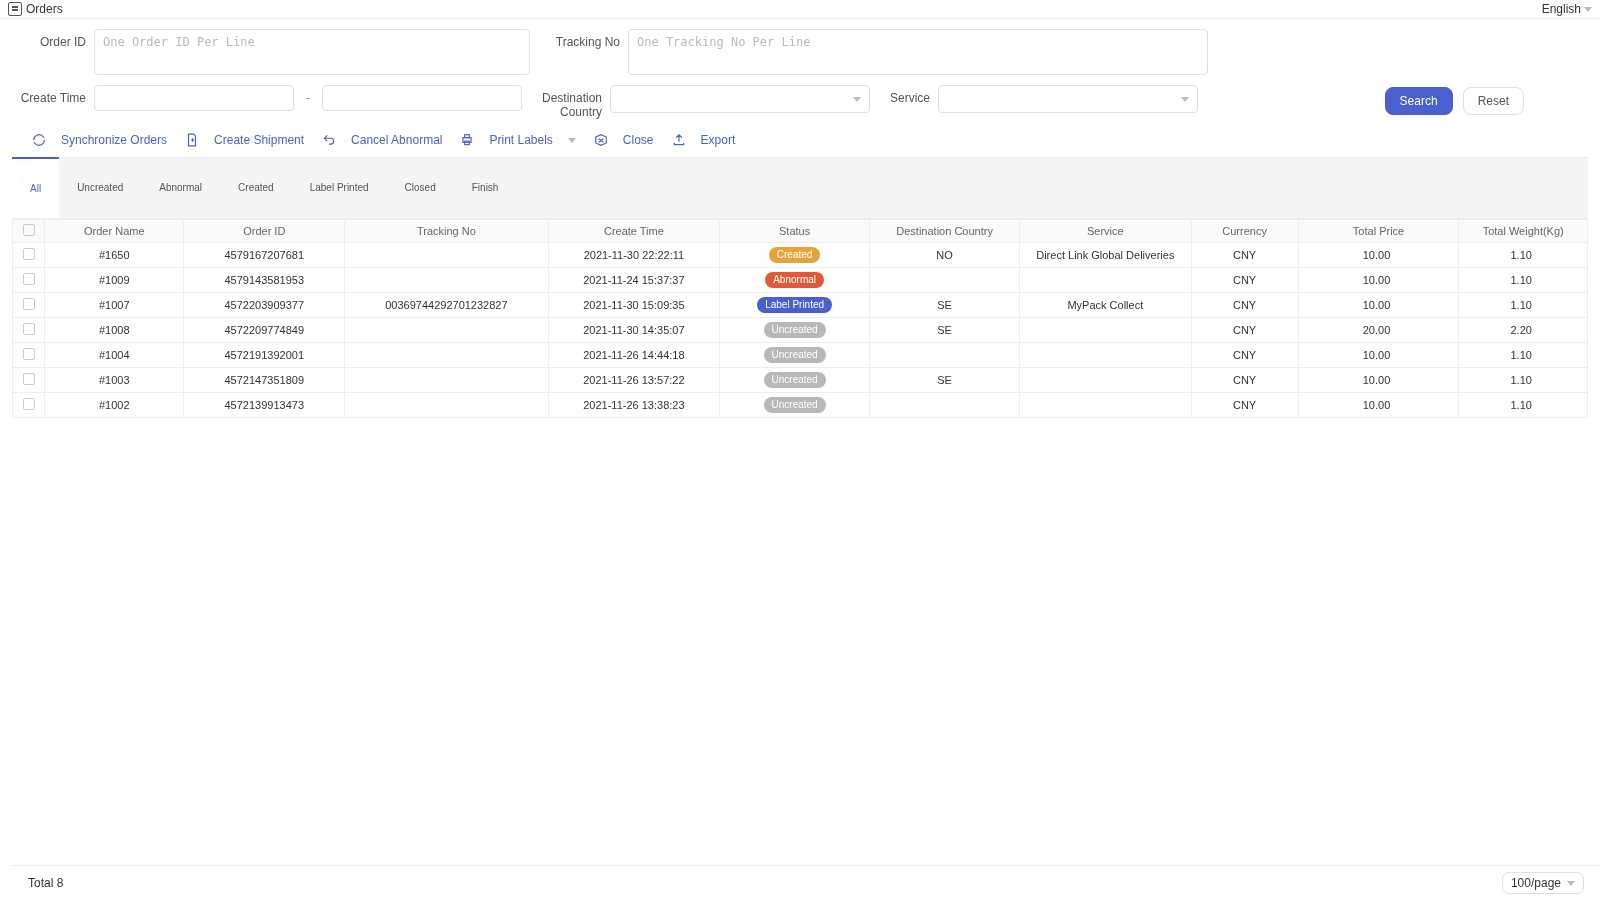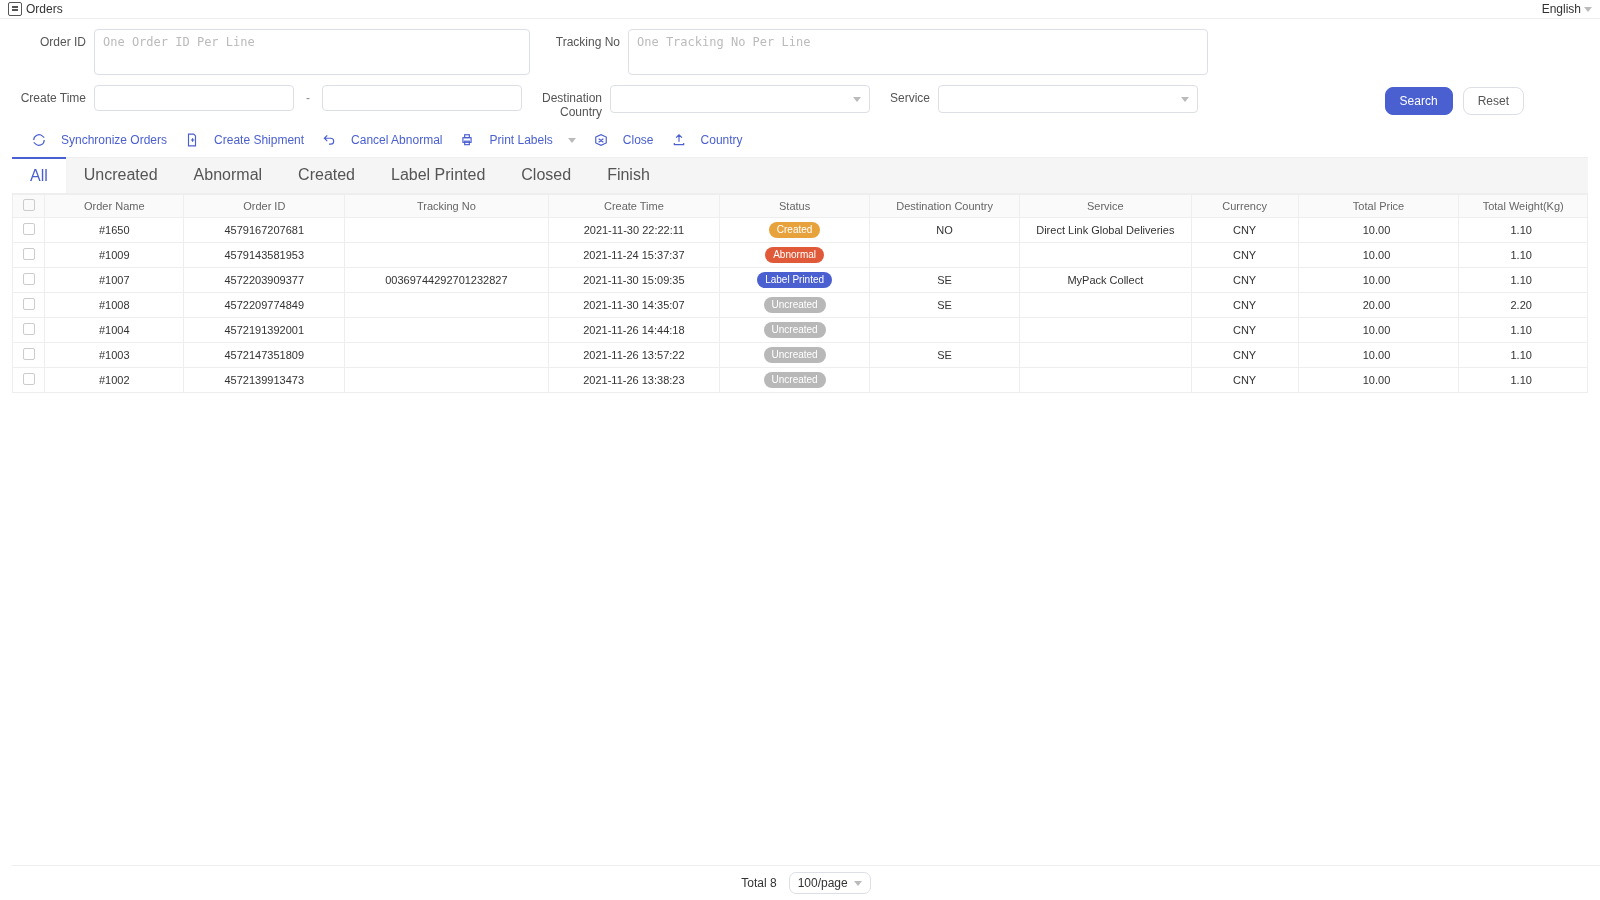--- a/index.html
+++ b/index.html
@@ -29,36 +29,36 @@
 
 .btn { border: 1px solid #dcdfe6; background: #fff; padding: 6px 14px; border-radius: 8px; font-size: 12px; cursor: pointer; color: #555; }
 .btn-primary { background: #4a5fd0; border-color: #4a5fd0; color: #fff; }
 .right-btns { margin-left: auto; display: flex; gap: 10px; padding-top: 2px; padding-right: 60px; }
 
 .toolbar { display: flex; gap: 18px; padding: 4px 16px 10px; }
 .tool { color: #4a5fd0; font-size: 12px; display: flex; align-items: center; gap: 15px; cursor: pointer; }
 .tool svg { width: 14px; height: 14px; }
 
 .tabs { background: #f5f5f5; display: flex; border-top: 1px solid #eee; border-bottom: 1px solid #eee; margin: 0 12px; }
-.tab { padding: 8px 18px; font-size: 16px; color: #555; cursor: pointer; }
+.tab { padding: 24px 18px; font-size: 10px; color: #555; cursor: pointer; }
 .tab.active { background: #fff; color: #4a5fd0; border-top: 2px solid #4a5fd0; margin-top: -1px; }
 
 .table-wrap { margin: 0 12px; overflow-x: auto; }
 table { border-collapse: collapse; width: 100%; min-width: 1570px; }
 th, td { border: 1px solid #eee; padding: 4px 6px; font-size: 11px; text-align: center; white-space: nowrap; }
 th { background: #fafafa; color: #666; font-weight: normal; }
 td.r { text-align: center; padding-right: 10px; margin-left: 28px; }
 .chk { width: 12px; height: 12px; border: 1px solid #ccc; display: inline-block; border-radius: 2px; }
 .badge { display: inline-block; padding: 1px 8px; border-radius: 9px; color: #fff; font-size: 10px; line-height: 14px; }
 .b-created { background: #e8a23c; }
 .b-abnormal { background: #e05a3a; }
 .b-label { background: #4a5fd0; }
 .b-uncreated { background: #b8b8b8; }
 
-.footer { position: fixed; bottom: 0; right: 0; left: 12px; display: flex; justify-content: center; align-items: center; gap: 12px; padding: 6px 16px; font-size: 12px; background: #fff; border-top: 1px solid #eee; }
+.footer { position: fixed; bottom: 0; right: 0; left: 12px; display: flex; justify-content: space-between; align-items: center; gap: 12px; padding: 6px 16px; font-size: 12px; background: #fff; border-top: 1px solid #eee; }
 .page-sel { border: 1px solid #dcdfe6; padding: 3px 8px; border-radius: 7px; display: flex; align-items: center; gap: 6px; }
 .col-chk{width:30px}.col-name{width:130px}.col-id{width:150px}.col-track{width:190px}.col-time{width:160px}.col-status{width:140px}.col-dest{width:140px}.col-svc{width:160px}.col-cur{width:100px}.col-price{width:150px}.col-weight{width:120px}
 </style>
 </head>
 <body>
 
 <div class="top-bar">
   <div class="top-bar-left">
     <span class="clip-icon"></span>
     <span>Orders</span>
@@ -136,21 +136,21 @@
     <span class="tool">
       <svg viewBox="0 0 24 24" fill="none" stroke="#4a5fd0" stroke-width="2">
           <path d="M3 7l9-4 9 4v10l-9 4-9-4zM8 10l8 6M16 10l-8 6"></path>
         </svg>
       <span>Close</span>
     </span>
     <span class="tool">
       <svg viewBox="0 0 24 24" fill="none" stroke="#4a5fd0" stroke-width="2">
           <path d="M12 3v12M7 8l5-5 5 5M4 17v3h16v-3"></path>
         </svg>
-      <span>Country</span>
+      <span>Export</span>
     </span>
   </div>
 </div>
 
 <div class="tabs" id="tabs">
     <span class="tab active">All</span>
     <span class="tab">Uncreated</span>
     <span class="tab">Abnormal</span>
     <span class="tab">Created</span>
     <span class="tab">Label Printed</span>

